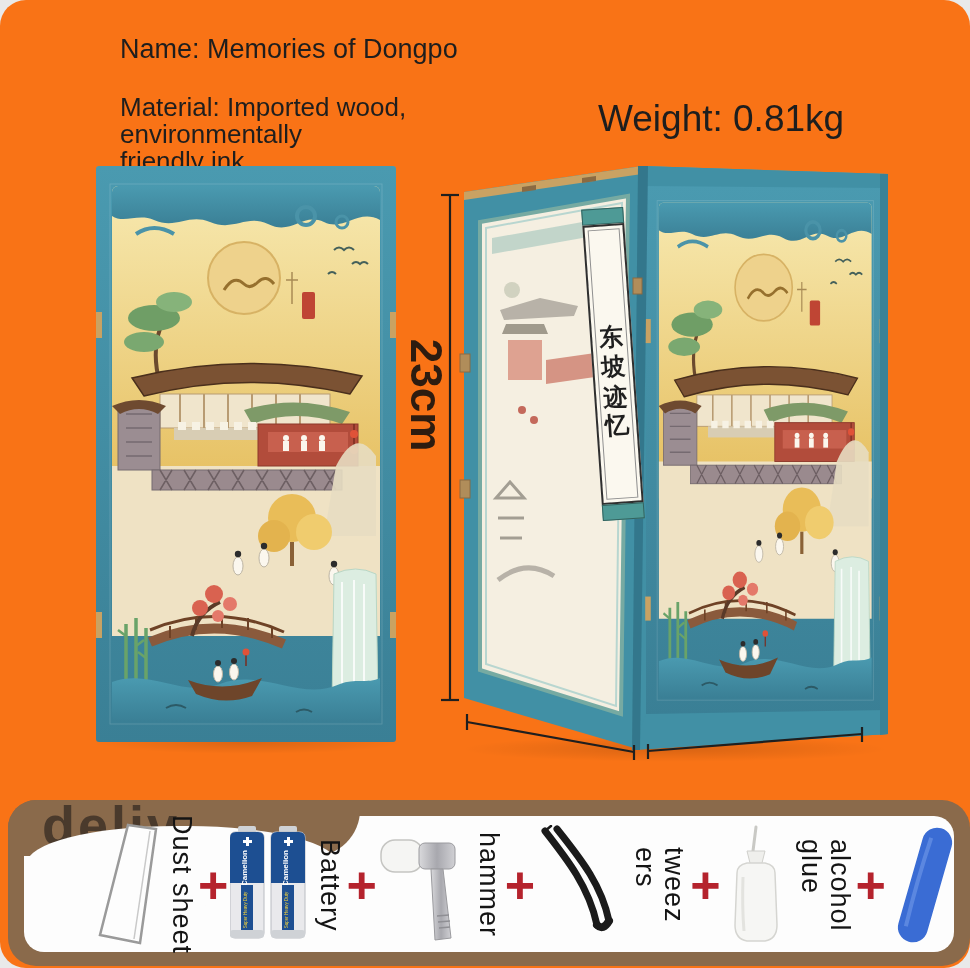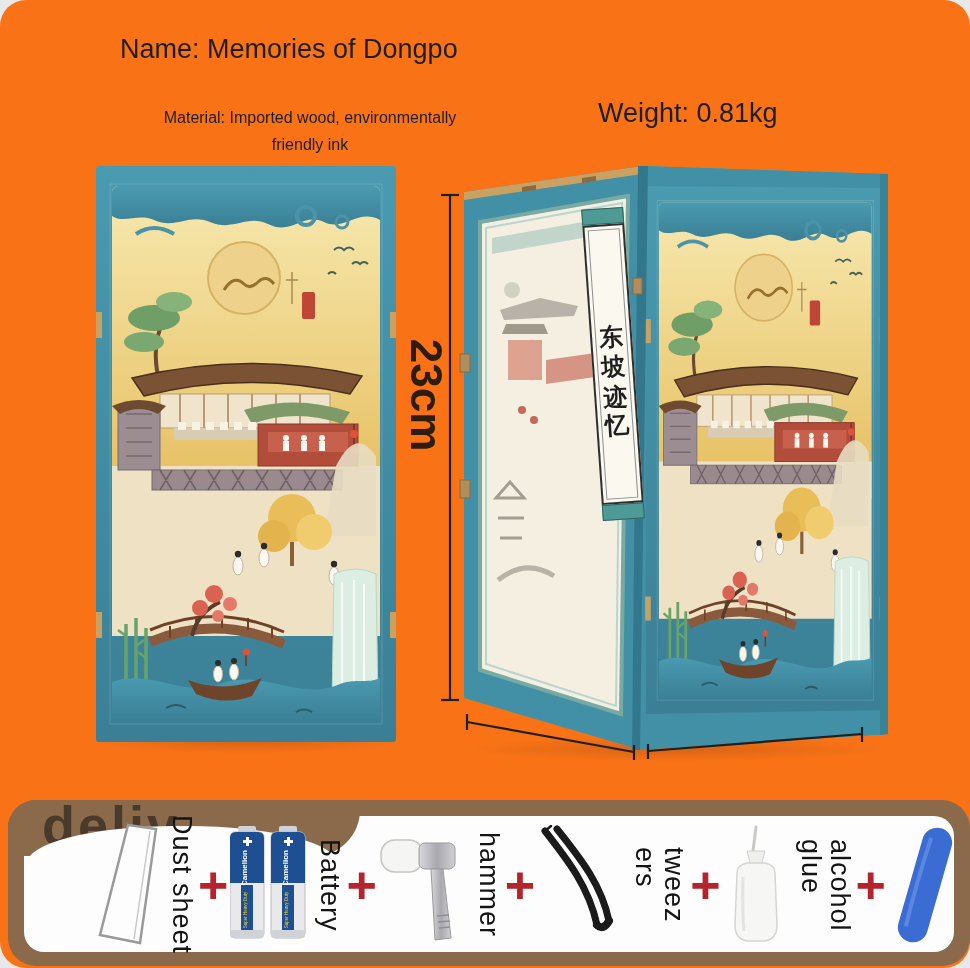--- a/index.html
+++ b/index.html
@@ -1,21 +1,21 @@
 <!DOCTYPE html>
 <html><head>
 <meta charset="utf-8">
 <style>
   html,body{margin:0;padding:0;background:#e9e9e9;font-family:"Liberation Sans","DejaVu Sans",sans-serif;}
   .page{position:absolute;left:0;top:0;width:970px;height:968px;background:#f97316;border-radius:26px;overflow:hidden;}
   .hdr{position:absolute;color:#1e1e1e;}
   .hdr.name{left:120px;top:34px;font-size:27px;}
   .hdr.assembly{left:598px;top:34px;font-size:27px;}
-  .hdr.material{left:120px;top:104px;font-size:16px;line-height:27px;width:380px;white-space:pre-line;text-align:center;}
-  .hdr.weight{left:598px;top:98px;font-size:27px;}
+  .hdr.material{left:120px;top:94px;font-size:26px;line-height:27px;width:380px;white-space:pre-line;}
+  .hdr.weight{left:598px;top:98px;font-size:37px;}
   .left-product{position:absolute;left:96px;top:166px;width:300px;height:576px;}
   .right-product{position:absolute;left:452px;top:158px;width:438px;height:596px;}
   .shadow{position:absolute;background:radial-gradient(ellipse,rgba(0,0,0,.13),rgba(0,0,0,0) 70%);border-radius:50%;}
   .shadow.s1{left:92px;top:730px;width:312px;height:24px;}
   .shadow.s2{left:460px;top:736px;width:430px;height:26px;}
   .dims-svg{position:absolute;left:395px;top:150px;width:510px;height:660px;}
   .dim{position:absolute;font-weight:700;color:#2d1c10;}
   .dim.h{left:370px;top:370px;font-size:44px;transform:rotate(90deg);}
   .dim.w{left:486px;top:742px;font-size:40px;}
   .dim.d{left:740px;top:744px;font-size:40px;}

